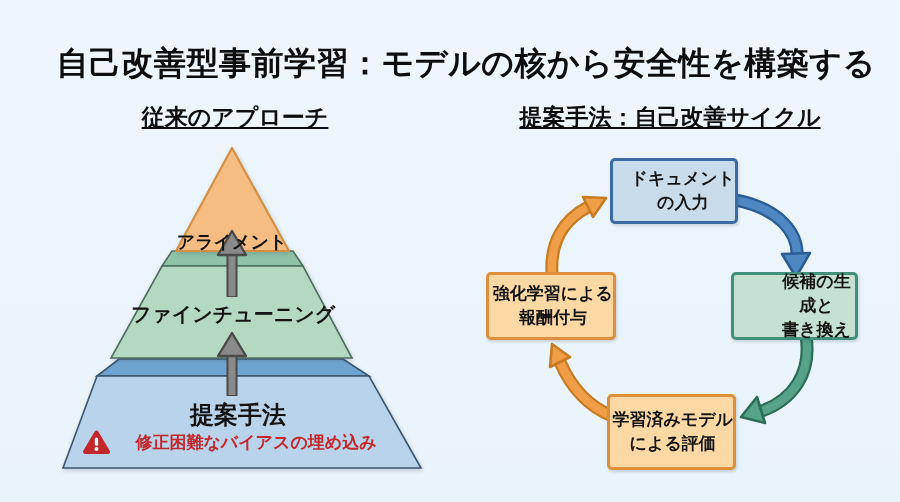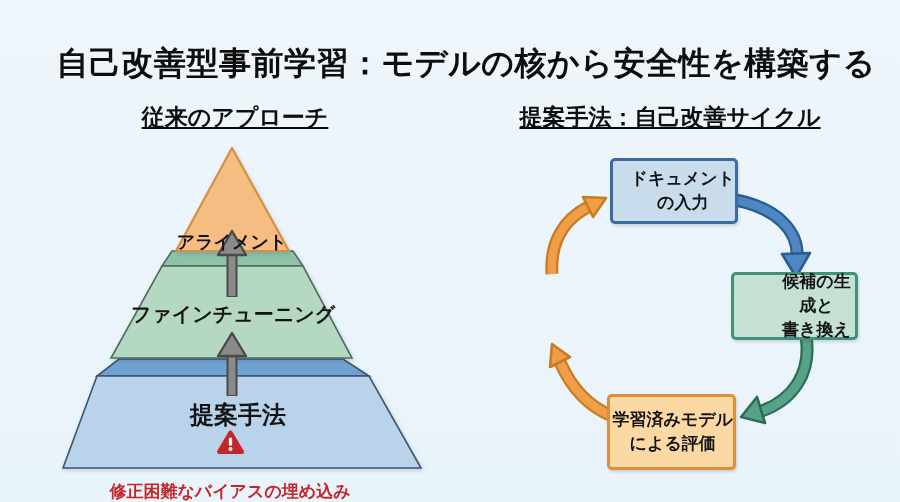--- a/index.html
+++ b/index.html
@@ -20,21 +20,21 @@
   .shapes{position:absolute;left:0;top:0;}
   .pyr-label{
     position:absolute;text-align:center;font-weight:800;color:#141414;
   }
   .lab-alignment{left:132px;top:210px;width:200px;font-size:18px;margin-top:20px;}
   .lab-finetune{left:113px;top:301px;width:240px;font-size:20px;}
   .lab-pretrain{left:138px;top:399px;width:200px;font-size:24px;}
   .warning-row{
     position:absolute;left:72px;top:430px;width:316px;
     display:flex;align-items:center;justify-content:center;gap:25px;
-    color:#c3272b;font-size:17px;font-weight:800;flex-direction:column;
+    color:#c3272b;font-size:17px;font-weight:800;
   }
   .warn-icon{flex:0 0 auto;}
   .cycle-box{
     position:absolute;display:flex;align-items:center;justify-content:flex-end;
     border:3px solid;border-radius:5px;box-sizing:border-box;
     box-shadow:1px 2px 3px rgba(40,60,80,.18);
     text-align:center;font-size:17px;font-weight:800;line-height:1.4;color:#141414;
   }
   .box-label{white-space:pre-line;}
   .box-top{left:610px;top:158px;width:128px;height:66px;background:#c8dcec;border-color:#3a6ba3;}
@@ -124,14 +124,18 @@
 の入力</span>
   </div>
   <div class="cycle-box box-right">
     <span class="box-label">候補の生成と
 書き換え</span>
   </div>
   <div class="cycle-box box-bottom">
     <span class="box-label">学習済みモデル
 による評価</span>
   </div>
+  <div class="cycle-box box-left">
+    <span class="box-label">強化学習による
+報酬付与</span>
+  </div>
 
 </div>
 
 </body></html>

